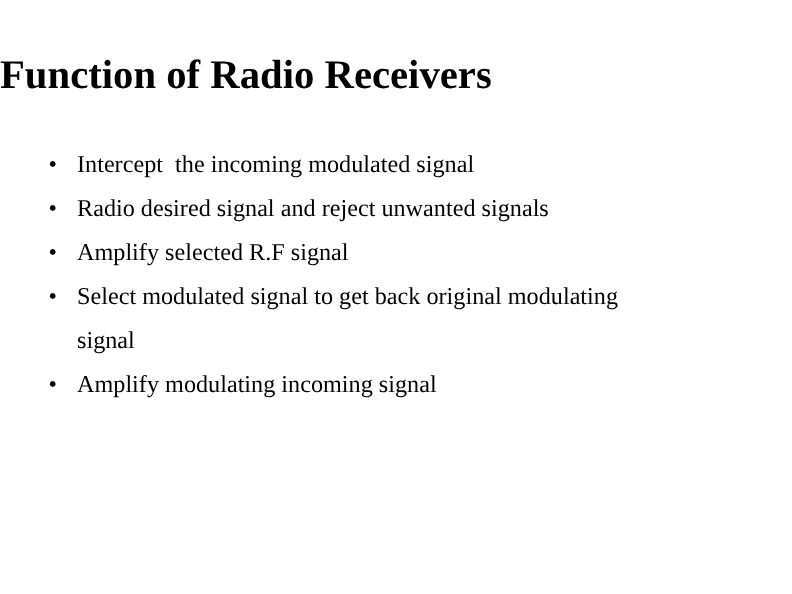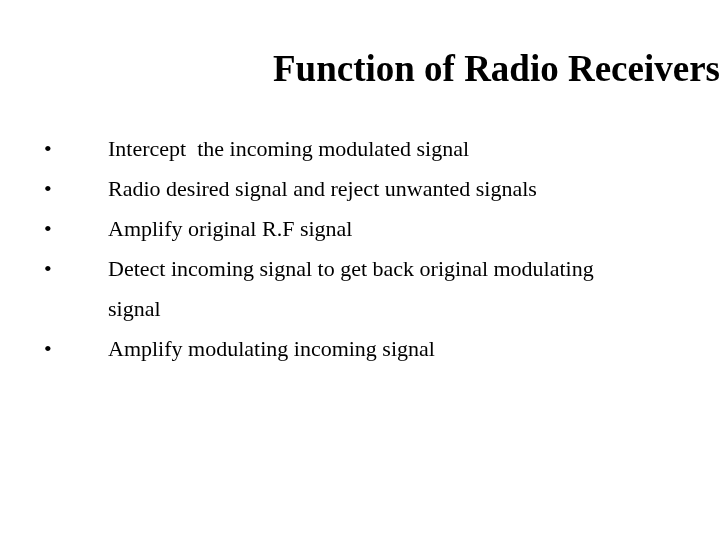--- a/index.html
+++ b/index.html
@@ -20,21 +20,21 @@
     position: relative;
     width: 720px;
     height: 540px;
     background: #ffffff;
   }
   .slide-title {
     position: absolute;
     left: 0;
     top: 47px;
     width: 720px;
-    text-align: right;
+    text-align: left;
     font-family: "Liberation Serif", "DejaVu Serif", serif;
     font-weight: bold;
     font-size: 37px;
     line-height: 44px;
     letter-spacing: 0px;
     color: #000000;
     white-space: nowrap;
   }
   .bullet-list {
     position: absolute;
@@ -62,21 +62,20 @@
     width: 14px;
     font-size: 22px;
     line-height: 40px;
     text-align: left;
     color: #000000;
   }
   .bullet-text {
     display: block;
     white-space: pre-wrap;
     word-spacing: 0px;
-    margin-left: 38px;
   }
   .item-wrap .bullet-text {
     max-width: 510px;
   }
 </style>
 </head>
 <body>
 
 <div class="slide">
 
@@ -89,26 +88,26 @@
       <span class="bullet-text">Intercept  the incoming modulated signal</span>
     </li>
 
     <li class="bullet-item">
       <span class="bullet-marker">•</span>
       <span class="bullet-text">Radio desired signal and reject unwanted signals</span>
     </li>
 
     <li class="bullet-item">
       <span class="bullet-marker">•</span>
-      <span class="bullet-text">Amplify original R.F signal</span>
+      <span class="bullet-text">Amplify selected R.F signal</span>
     </li>
 
     <li class="bullet-item item-wrap">
       <span class="bullet-marker">•</span>
-      <span class="bullet-text">Detect incoming signal to get back original modulating signal</span>
+      <span class="bullet-text">Select modulated signal to get back original modulating signal</span>
     </li>
 
     <li class="bullet-item">
       <span class="bullet-marker">•</span>
       <span class="bullet-text">Amplify modulating incoming signal</span>
     </li>
 
   </ul>
 
 </div>

